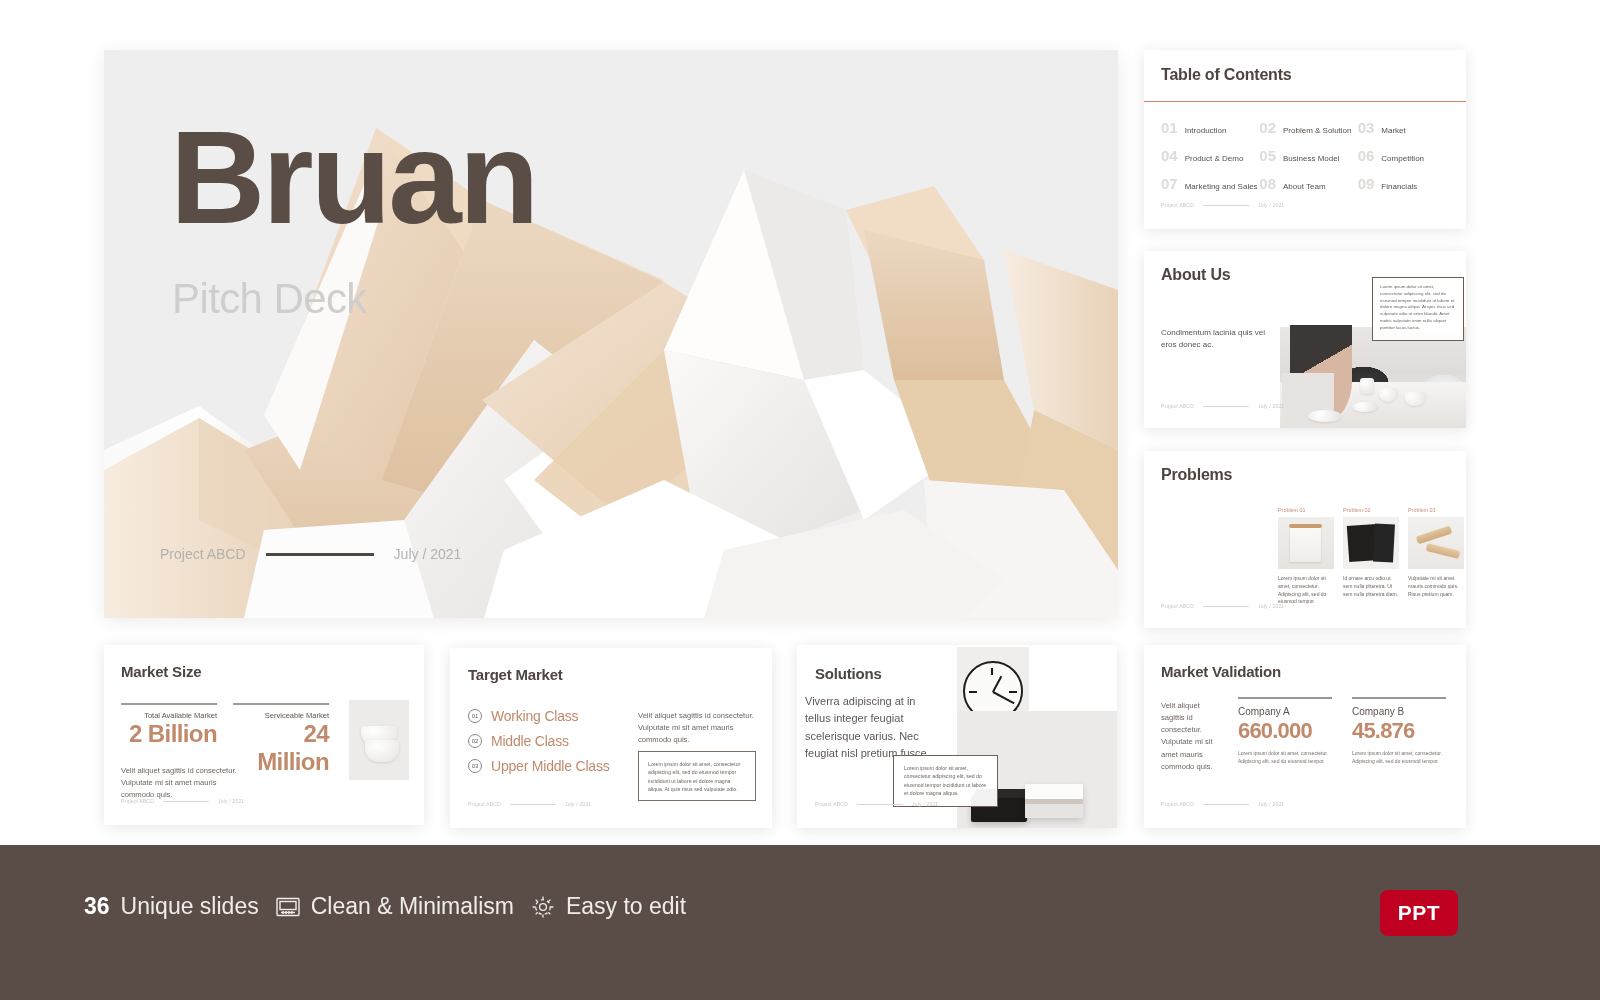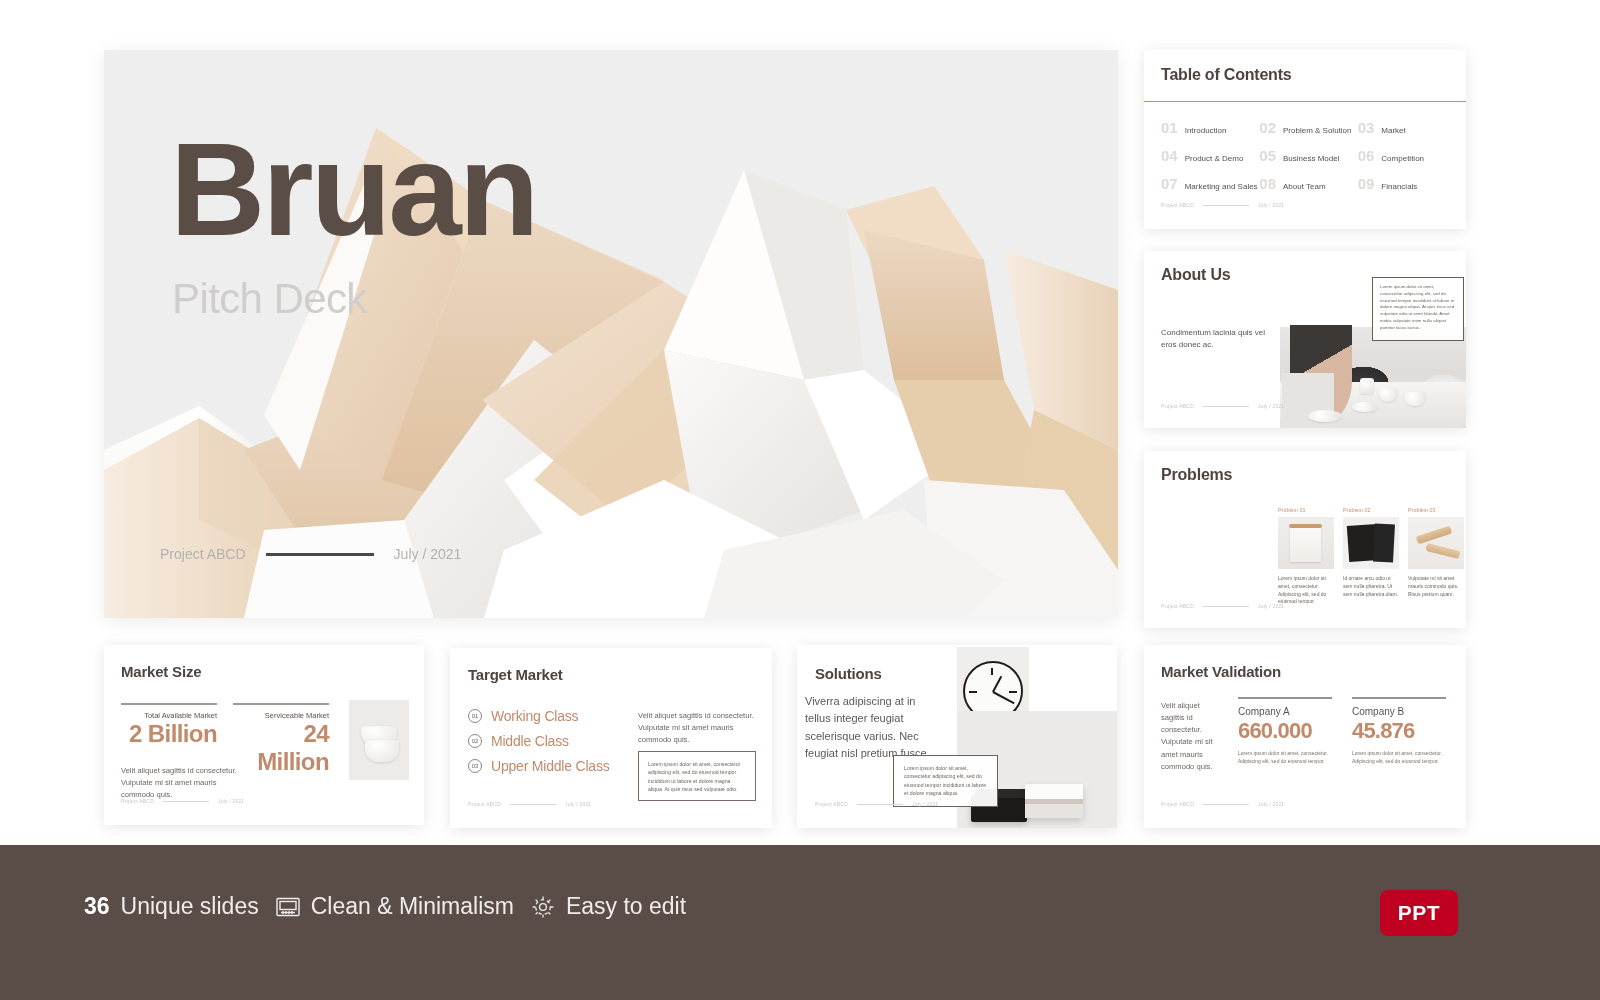--- a/index.html
+++ b/index.html
@@ -41,21 +41,21 @@
 
   
   #hero {
     position: absolute;
     left: 104px; top: 50px; width: 1014px; height: 568px;
     background: #eeeeee;
     box-shadow: 0 3px 18px rgba(0,0,0,0.08);
     overflow: hidden;
   }
   #hero-title {
-    position: absolute; left: 66px; top: 74px;
+    position: absolute; left: 66px; top: 62px;
     font-size: 132px; font-weight: bold; line-height: 1;
     color: #5a4d46; letter-spacing: -3px;
   }
   #hero-sub {
     position: absolute; left: 68px; top: 223px;
     font-size: 42px; line-height: 1.22;
     color: #cfcecd; letter-spacing: -0.6px;
   }
   #hero-foot {
     position: absolute; left: 56px; top: 496px;

